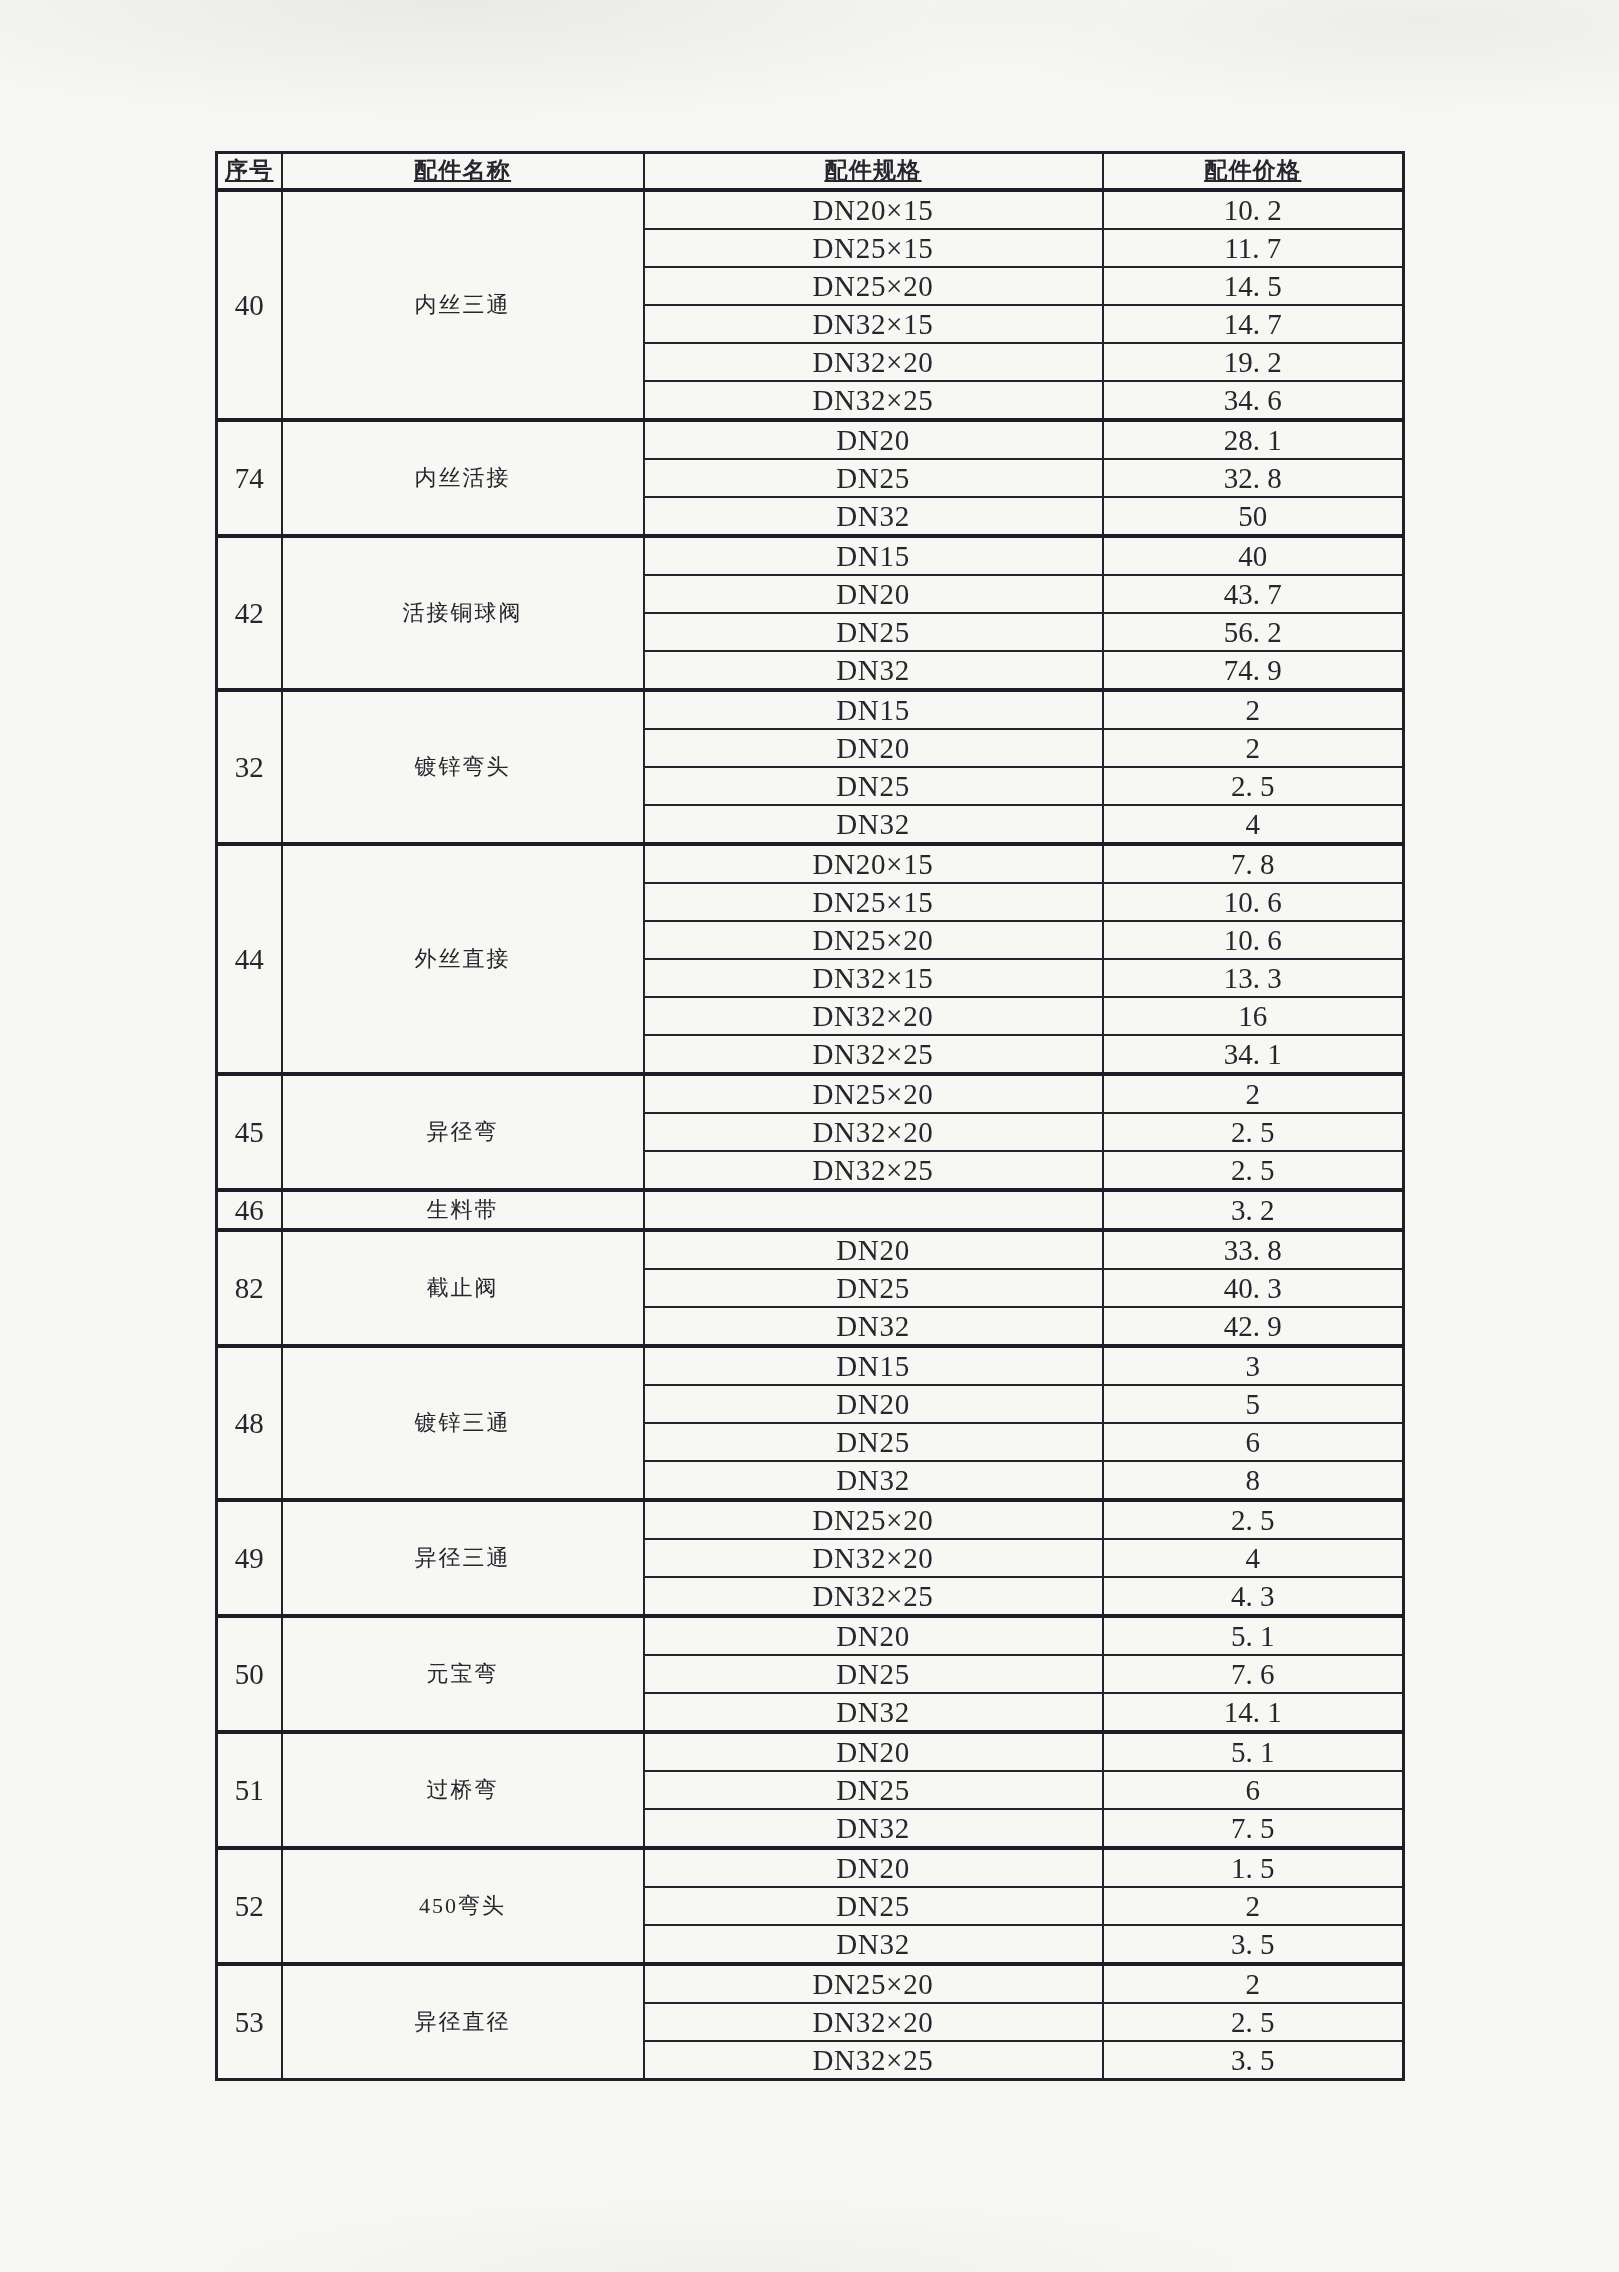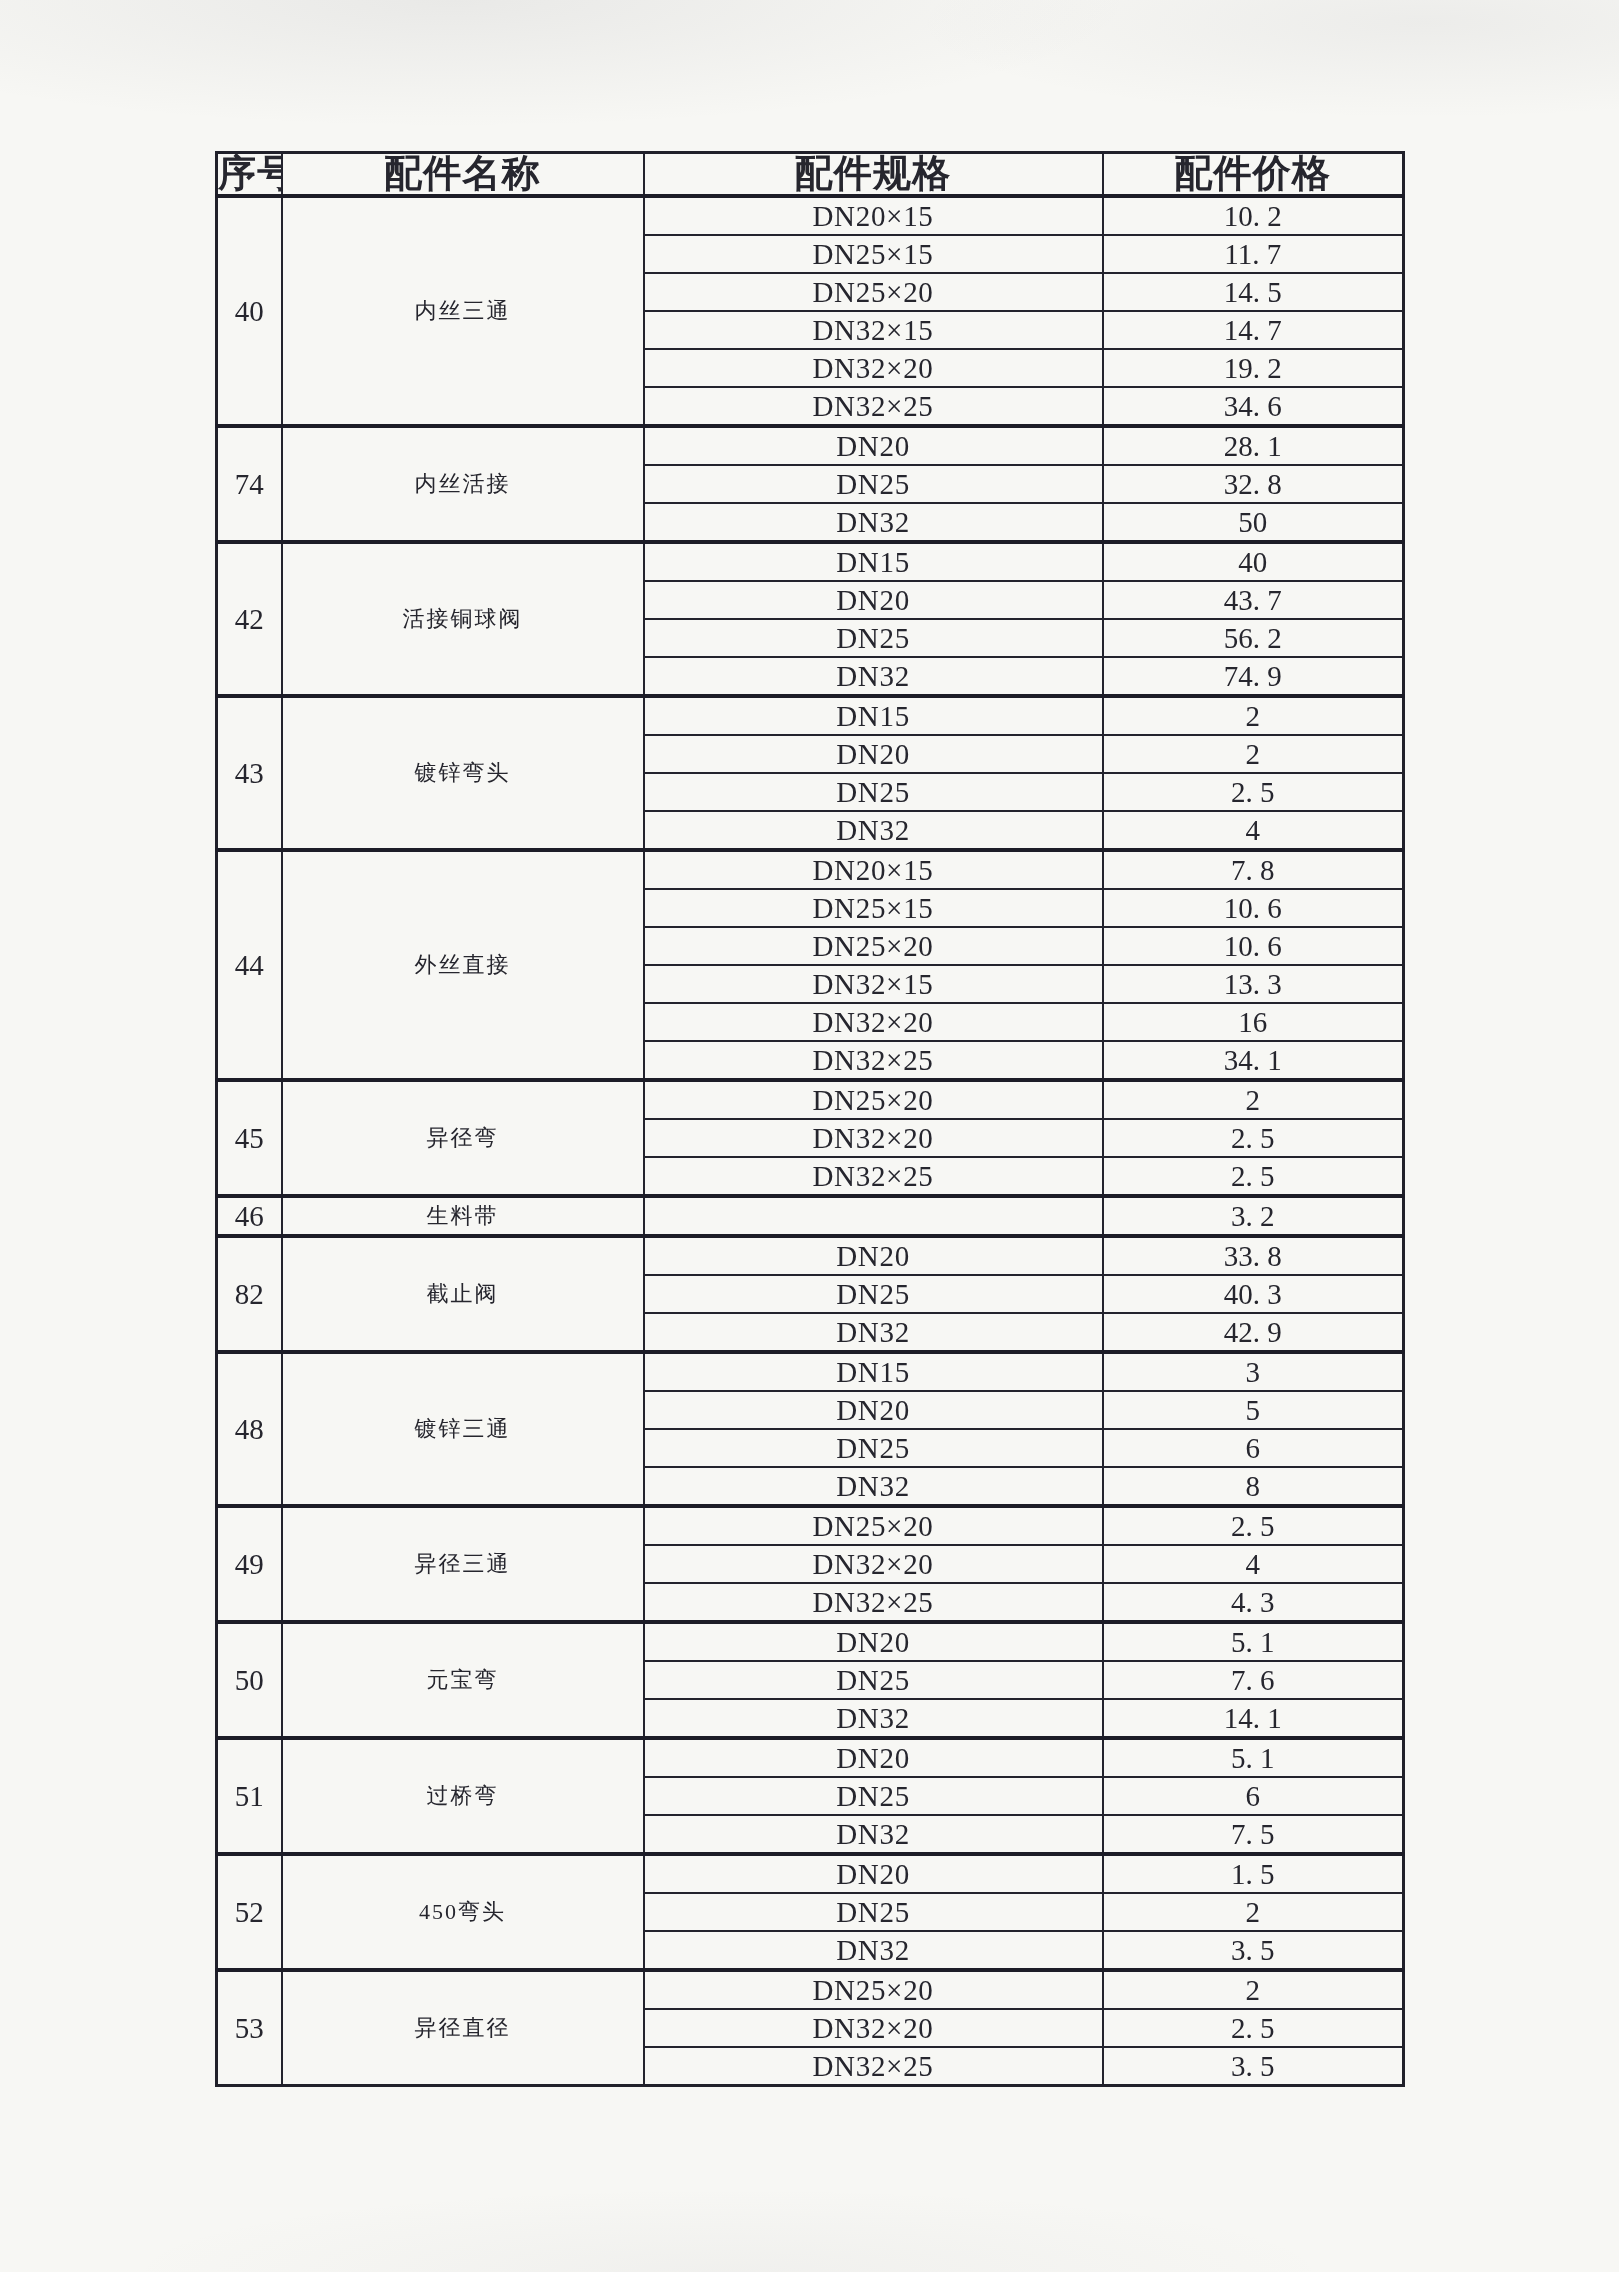--- a/index.html
+++ b/index.html
@@ -43,24 +43,25 @@
     border-right: 2px solid #23232d;
     border-top: 2.6px solid #23232d;
     border-bottom: 2.6px solid #23232d;
     line-height: 1.05;
     overflow: hidden;
     white-space: nowrap;
   }
 
   thead th {
     height: 34px;
-    font-size: 38px;
+    font-size: 23px;
     font-weight: 700;
     letter-spacing: 1.3px;
     border-bottom: 3.9px solid #1d1d27;
+    text-decoration: underline;
   }
 
   tbody td { height: 36px; font-size: 29px; }
 
   tbody tr.g > td { border-top: 4.6px solid #1d1d27; }
 
   td.name { font-size: 22px; letter-spacing: 2px; }
   td.no   { font-size: 29px; }
   td.spec { letter-spacing: 0.7px; margin-left: 48px; }
 </style>
@@ -136,21 +137,21 @@
         </tr>
         <tr>
           <td class="spec">DN25</td>
           <td class="pricev">56. 2</td>
         </tr>
         <tr>
           <td class="spec">DN32</td>
           <td class="pricev">74. 9</td>
         </tr>
         <tr class="g">
-          <td class="no" rowspan="4">43</td>
+          <td class="no" rowspan="4">32</td>
           <td class="name" rowspan="4">镀锌弯头</td>
           <td class="spec">DN15</td>
           <td class="pricev">2</td>
         </tr>
         <tr>
           <td class="spec">DN20</td>
           <td class="pricev">2</td>
         </tr>
         <tr>
           <td class="spec">DN25</td>

